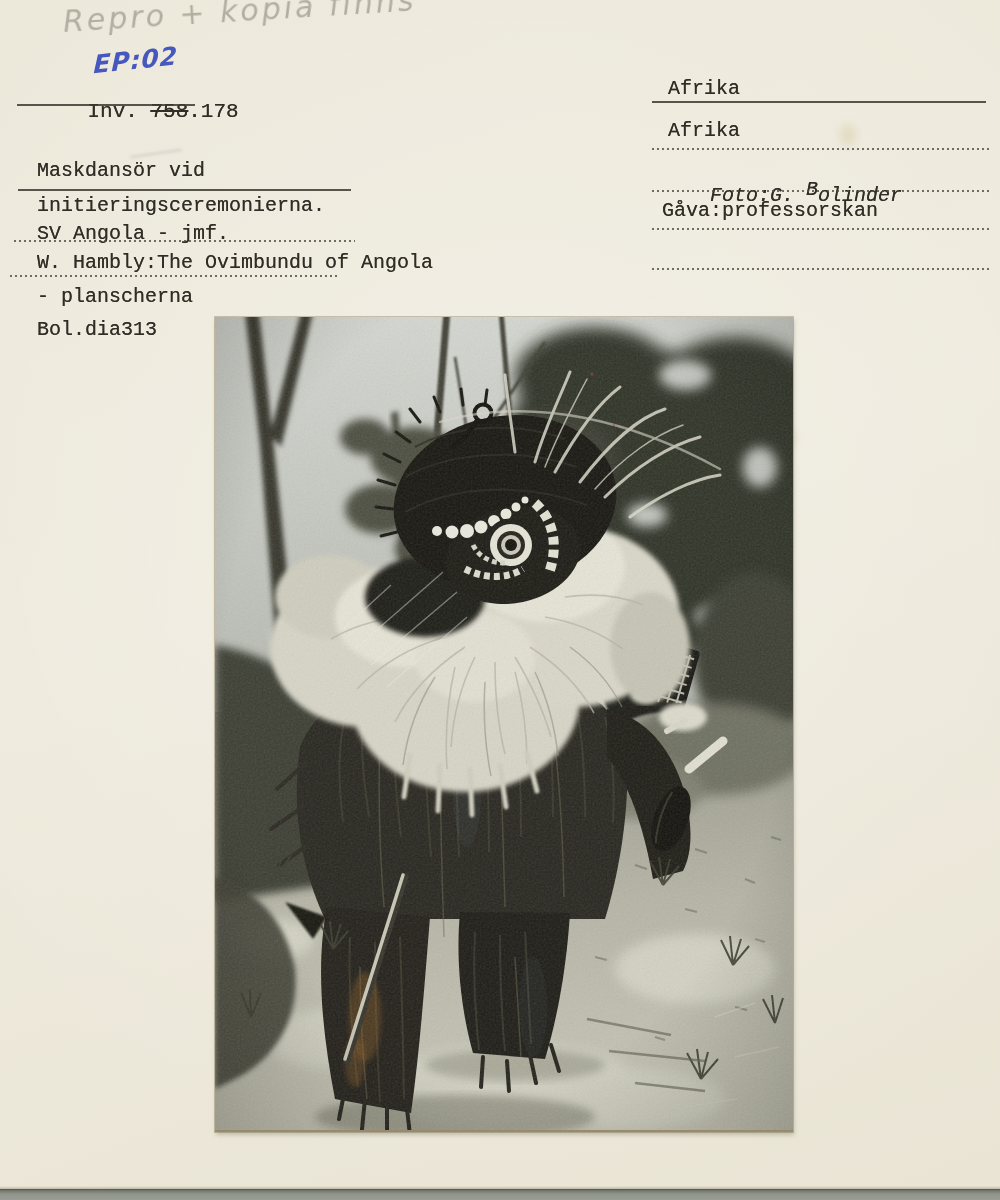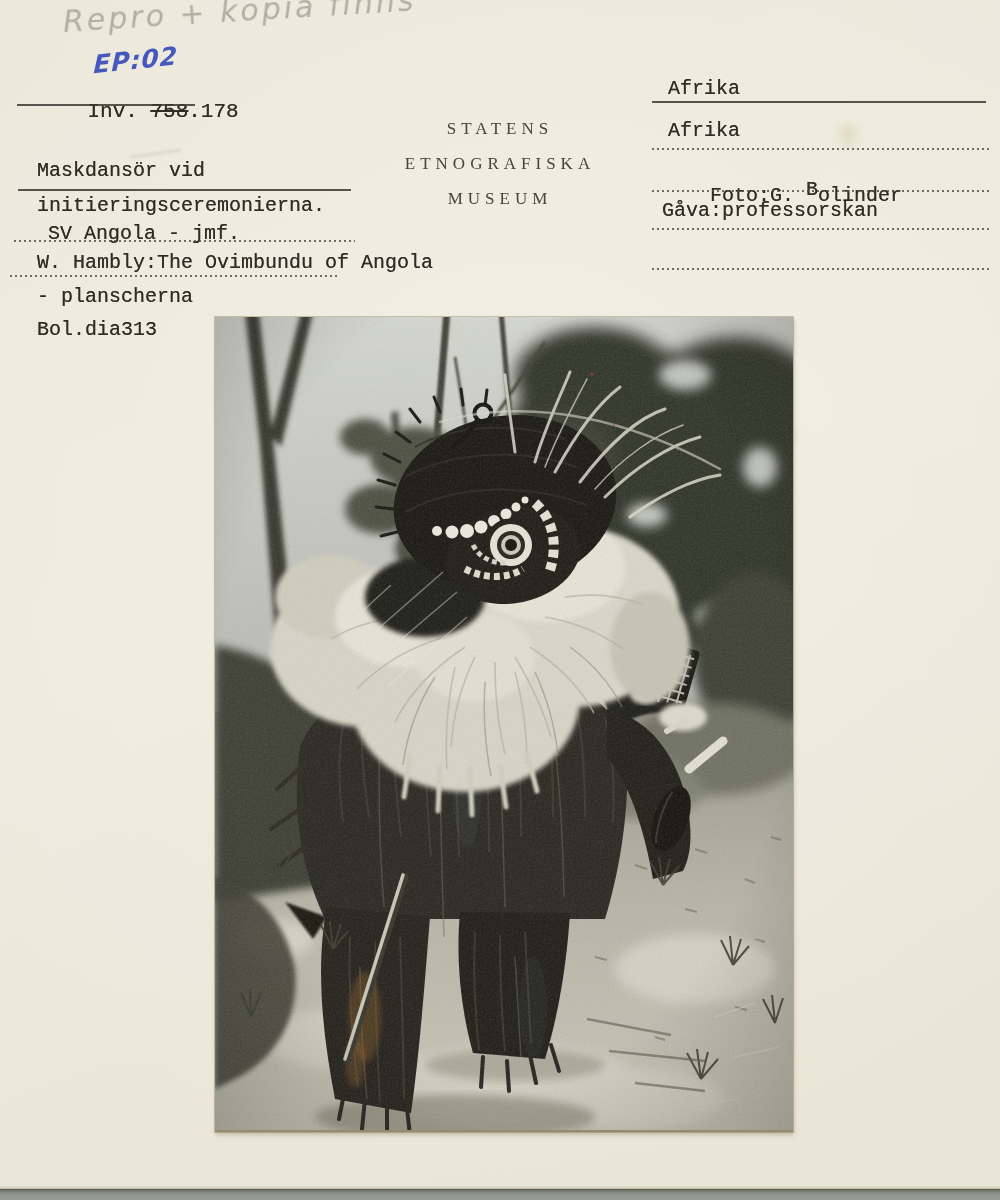--- a/index.html
+++ b/index.html
@@ -71,38 +71,33 @@
   <div class="abs blueink" style="left:94px; top:50px;">EP:02</div>
 
   <div class="abs tw tw-lg" style="left:37px; top:77px;">
     <span>Inv. </span><span class="struck">758</span><span>.178</span>
   </div>
   <div class="rule" style="left:17px; top:104px; width:178px;"></div>
 
   <div class="abs tw" style="left:37px; top:159px;text-align:right;">Maskdansör vid</div>
   <div class="rule" style="left:18px; top:189px; width:333px;"></div>
   <div class="abs tw" style="left:37px; top:194px;">initieringsceremonierna.</div>
-  <div class="abs tw" style="left:37px; top:222px;margin-left:11px;">SV Angola - jmf.</div>
+  <div class="abs tw" style="left:37px; top:222px;">SV Angola - jmf.</div>
   <div class="dots" style="left:14px; top:240px; width:341px;"></div>
   <div class="abs tw" style="left:37px; top:251px;">W. Hambly:The Ovimbundu of Angola</div>
   <div class="dots" style="left:10px; top:275px; width:327px;"></div>
   <div class="abs tw" style="left:37px; top:285px;">- planscherna</div>
   <div class="abs tw" style="left:37px; top:318px;">Bol.dia313</div>
 
-  <div class="abs museum" style="left:385px; top:119px; width:230px;">
-    <div>STATENS</div>
-    <div>ETNOGRAFISKA</div>
-    <div>MUSEUM</div>
-  </div>
 
   <div class="abs tw" style="left:668px; top:77px;">Afrika</div>
   <div class="rule" style="left:652px; top:101px; width:334px;"></div>
   <div class="abs tw" style="left:668px; top:119px;">Afrika</div>
   <div class="dots" style="left:652px; top:148px; width:340px;"></div>
-  <div class="abs tw" style="left:662px; top:161px;">
+  <div class="abs tw" style="left:662px; top:161px;font-style:italic;">
     <span>Foto:G. </span><span class="sup">B</span><span>olinder</span>
   </div>
   <div class="dots" style="left:652px; top:190px; width:340px;"></div>
   <div class="abs tw" style="left:662px; top:199px;">Gåva:professorskan</div>
   <div class="dots" style="left:652px; top:228px; width:340px;"></div>
   <div class="dots" style="left:652px; top:268px; width:340px;"></div>
 
   <div class="stain" style="left:840px; top:124px; width:16px; height:22px; background:rgba(188,168,92,.22);"></div>
   <div class="stain" style="left:784px; top:432px; width:12px; height:14px; background:rgba(180,162,96,.18);"></div>
 

